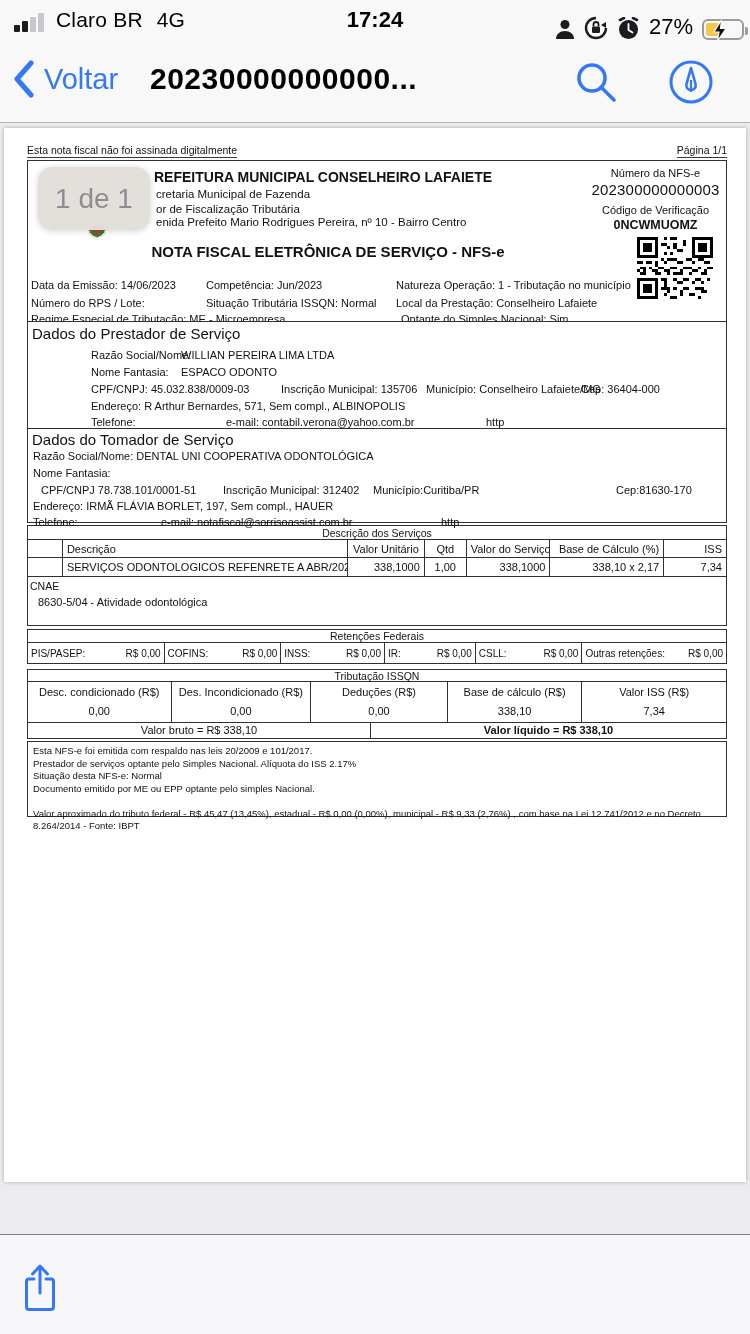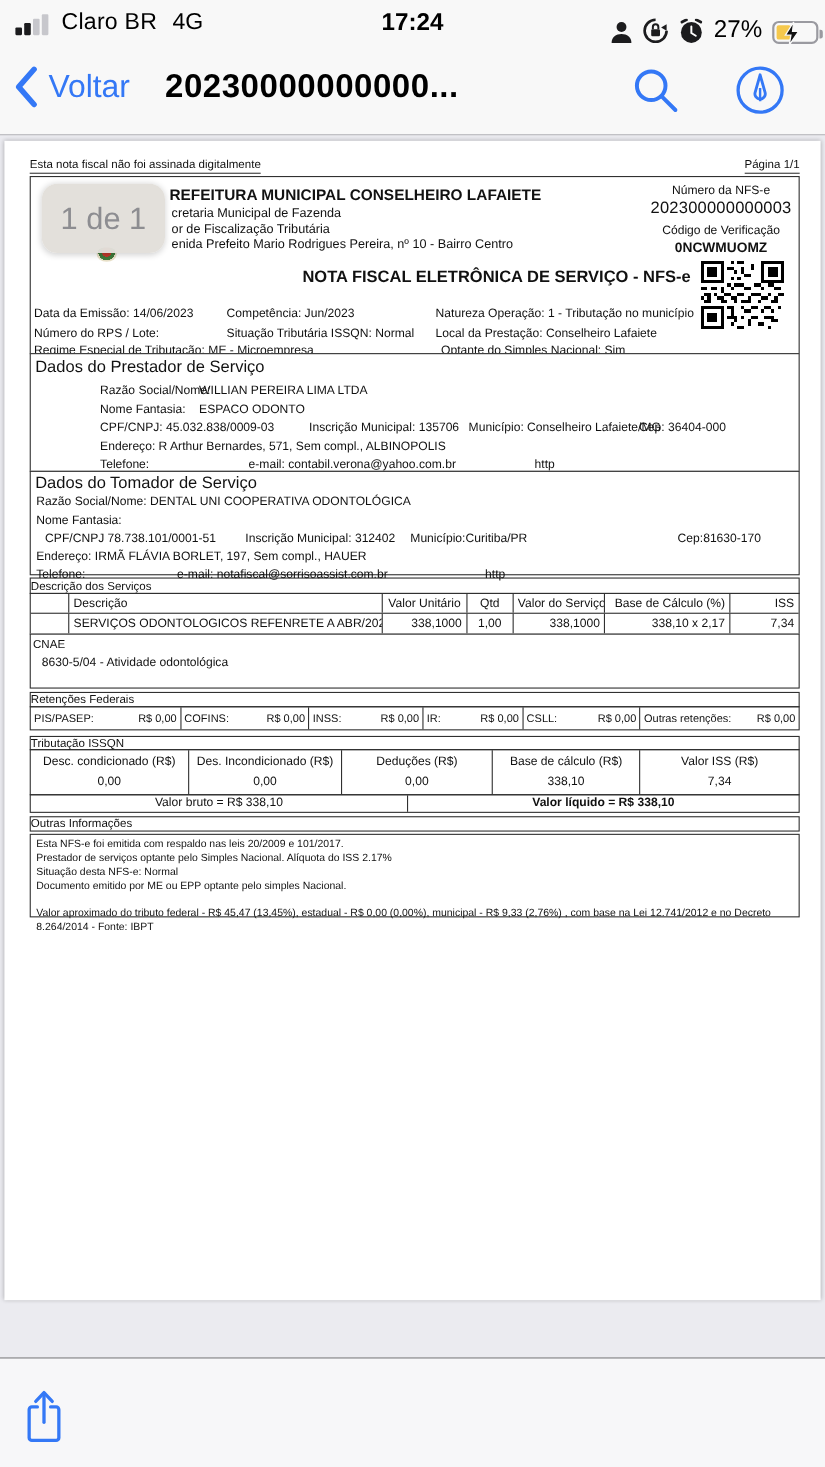--- a/index.html
+++ b/index.html
@@ -45,28 +45,28 @@
   .box { position:relative; border:1px solid #303030; background:#fff; }
   .abs { position:absolute; white-space:nowrap; }
 
   .header-box { height:162px;padding-left:24px; }
   .hline1 { font-size:14px; font-weight:700; }
   .hline { font-size:11.5px; }
   .nfse-col { position:absolute; left:555px; top:6px; width:145px; text-align:center; }
   .nfse-col .lab { font-size:11px; }
   .nfse-col .num { font-size:15px; font-weight:400; margin:2px 0 6px; letter-spacing:.2px; }
   .nfse-col .code { font-size:12.5px; font-weight:600; margin-top:2px; }
-  .doc-title { position:absolute; left:0; top:82px; width:600px; text-align:right; font-size:15px; font-weight:700; }
+  .doc-title { position:absolute; left:0; top:82px; width:600px; text-align:center; font-size:15px; font-weight:700; }
   .qr { position:absolute; left:609px; top:76px; width:76px; height:62px; }
 
   .sec-title { font-size:15px; color:#111; }
   .prest-box { height:108px; margin-top:-1px; }
   .tom-box { height:95px; margin-top:-1px; }
 
-  .cap { font-size:10.5px; border:1px solid #303030; background:#fff; }
+  .cap { text-align:center; font-size:10.5px; border:1px solid #303030; background:#fff; }
   .svc-cap { height:15px; line-height:14px; margin-top:2px; }
   .svc-table { margin-top:-1px; border:1px solid #303030; display:flex; flex-direction:column; }
   .svc-row { display:flex; }
   .svc-row > div { border-right:1px solid #303030; padding:2px 4px; overflow:hidden; white-space:nowrap; }
   .svc-row > div:last-child { border-right:none; }
   .svc-head > div { height:17px; line-height:14px; }
   .svc-data { border-top:1px solid #303030; }
   .svc-data > div { height:18px; line-height:15px; }
   .c0{width:35px} .c1{width:286px} .c2{width:77px;text-align:center} .c3{width:42px;text-align:center}
   .c4{width:84px;text-align:right} .c5{width:114px;text-align:right} .c6{width:62px;text-align:right}
@@ -389,21 +389,20 @@
             <div class="issqn-col ic4">
                 <div>Valor ISS (R$)</div>
                 <div class="v">7,34</div>
               </div>
           </div>
           <div class="issqn-foot">
             <div class="fl">Valor bruto = R$ 338,10</div>
             <div class="fr">Valor líquido = R$ 338,10</div>
           </div>
 
-          <div class="cap out-cap">Outras Informações</div>
           <div class="out-box">
             <div class="ln">Esta NFS-e foi emitida com respaldo nas leis 20/2009 e 101/2017.</div>
             <div class="ln">Prestador de serviços optante pelo Simples Nacional. Alíquota do ISS 2.17%</div>
             <div class="ln">Situação desta NFS-e: Normal</div>
             <div class="ln">Documento emitido por ME ou EPP optante pelo simples Nacional.</div>
             <div class="ln">&nbsp;</div>
             <div class="ln">Valor aproximado do tributo federal - R$ 45,47 (13,45%), estadual - R$ 0,00 (0,00%), municipal - R$ 9,33 (2,76%) , com base na Lei 12.741/2012 e no Decreto 8.264/2014 - Fonte: IBPT</div>
           </div>
 
         </div>

